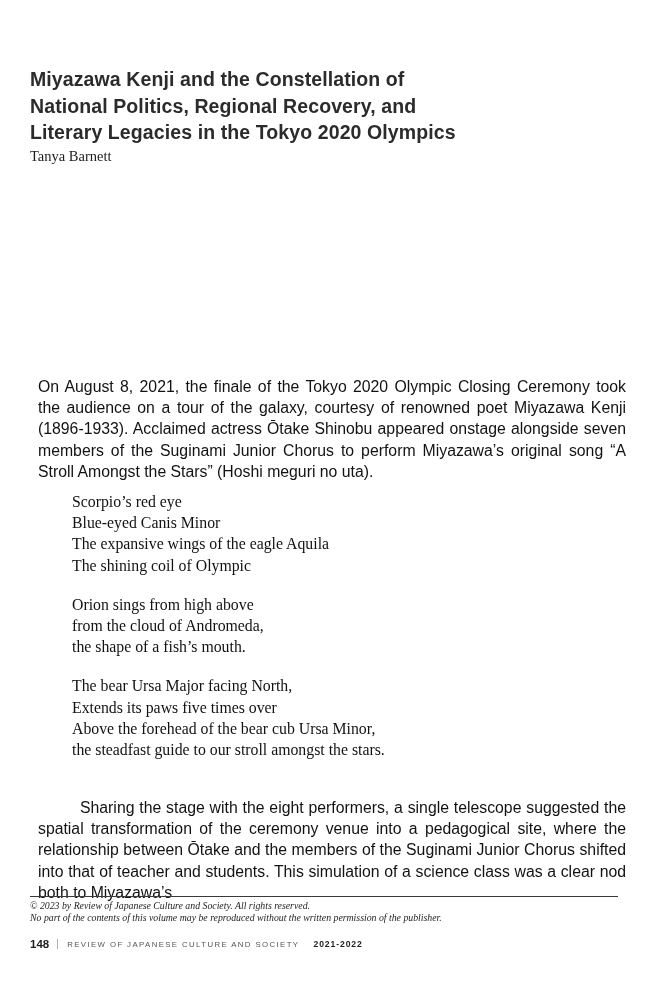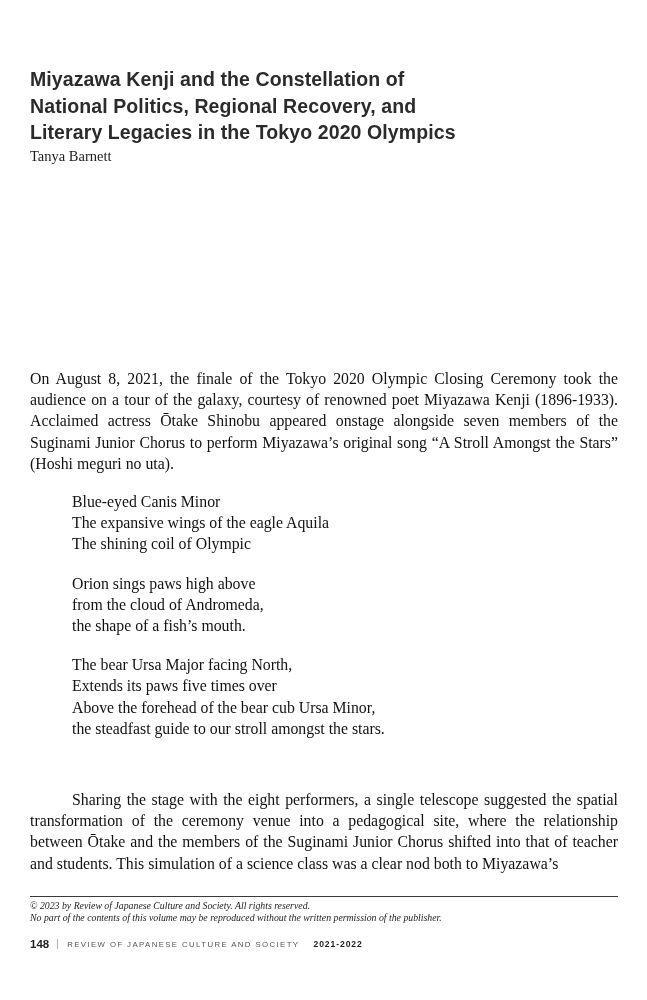--- a/index.html
+++ b/index.html
@@ -36,22 +36,22 @@
     top: 148px;
     left: 0;
     font-family: "Liberation Serif", serif;
     font-size: 14.5px;
     color: #1c1c1c;
   }
   .body-para {
     position: absolute;
     left: 0;
     width: 100%;
-    margin: 0;
-    font-family: Liberation Serif, serif;
+    margin: 8px;
+    font-family: Liberation Sans, sans-serif;
     font-size: 15.8px;
     line-height: 21.2px;
     text-align: justify;
     color: #121212;
   }
   .para1 { top: 368px; }
   .para2 { top: 789px; text-indent: 42px; }
   .poem {
     position: absolute;
     top: 491px;
@@ -122,26 +122,27 @@
       <span class="title-line">National Politics, Regional Recovery, and</span>
       <span class="title-line">Literary Legacies in the Tokyo 2020 Olympics</span>
     </h1>
 
     <div class="author">Tanya Barnett</div>
 
     <p class="body-para para1">On August 8, 2021, the finale of the Tokyo 2020 Olympic Closing Ceremony took the audience on a tour of the galaxy, courtesy of renowned poet Miyazawa Kenji (1896-1933). Acclaimed actress Ōtake Shinobu appeared onstage alongside seven members of the Suginami Junior Chorus to perform Miyazawa’s original song “A Stroll Amongst the Stars” (Hoshi meguri no uta).</p>
 
     <div class="poem">
       <div class="stanza">
+        <div class="poem-line">Scorpio’s red eye</div>
         <div class="poem-line">Blue-eyed Canis Minor</div>
         <div class="poem-line">The expansive wings of the eagle Aquila</div>
         <div class="poem-line">The shining coil of Olympic</div>
       </div>
       <div class="stanza">
-        <div class="poem-line">Orion sings paws high above</div>
+        <div class="poem-line">Orion sings from high above</div>
         <div class="poem-line">from the cloud of Andromeda,</div>
         <div class="poem-line">the shape of a fish’s mouth.</div>
       </div>
       <div class="stanza">
         <div class="poem-line">The bear Ursa Major facing North,</div>
         <div class="poem-line">Extends its paws five times over</div>
         <div class="poem-line">Above the forehead of the bear cub Ursa Minor,</div>
         <div class="poem-line">the steadfast guide to our stroll amongst the stars.</div>
       </div>
     </div>

